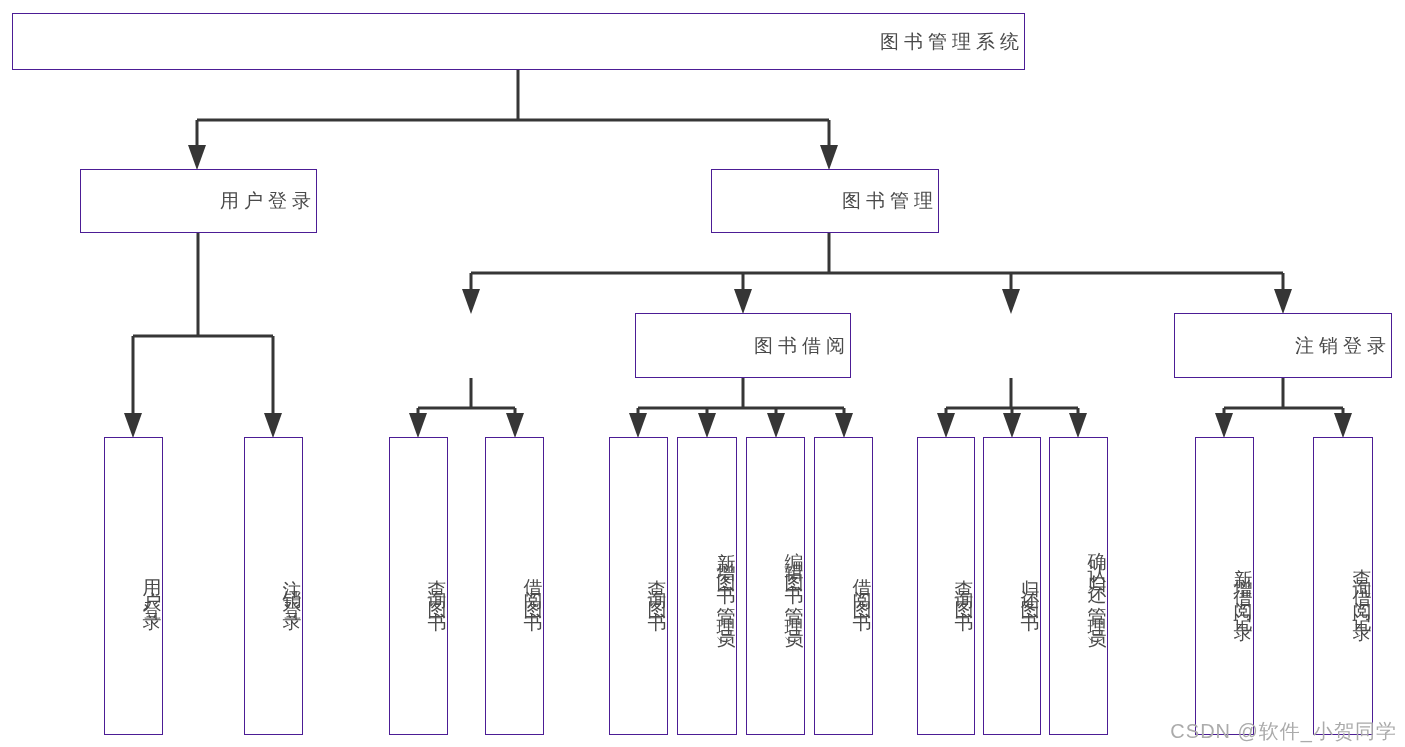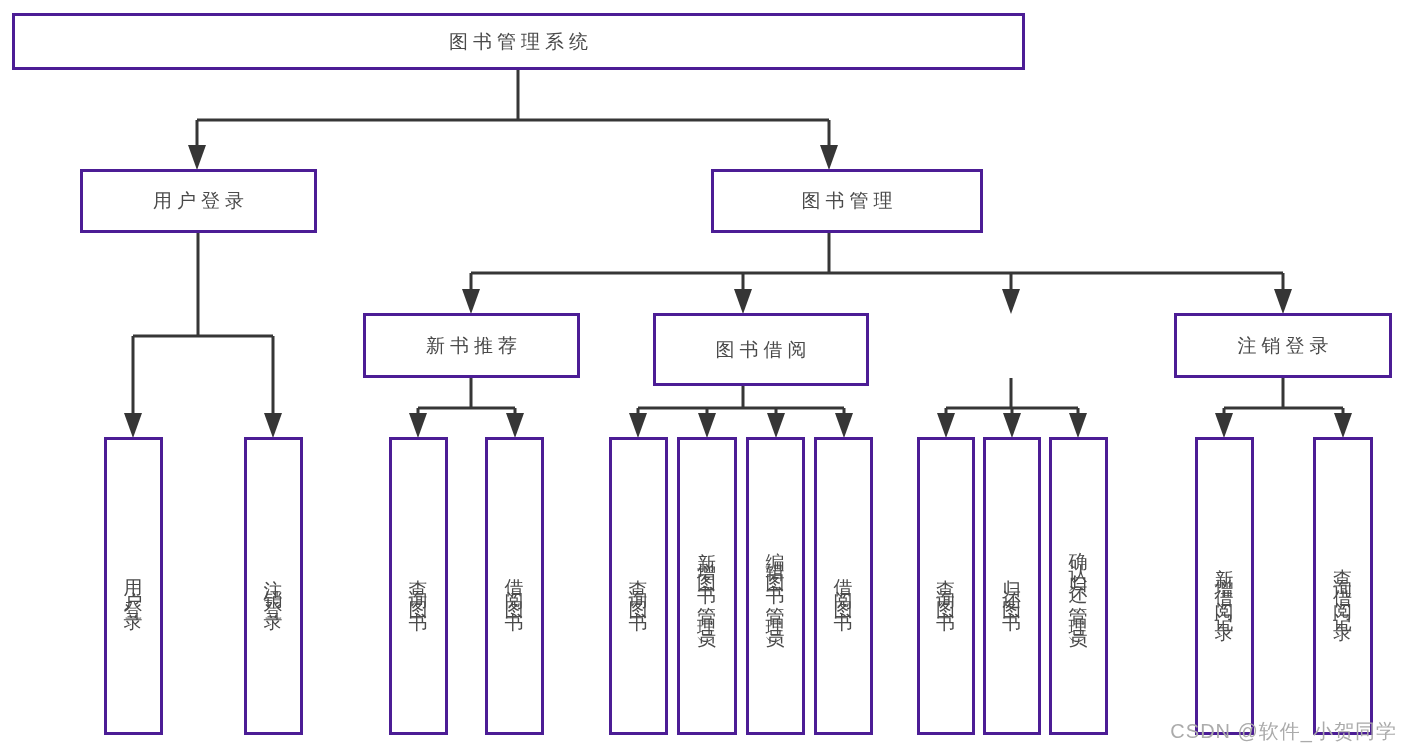--- a/index.html
+++ b/index.html
@@ -7,25 +7,25 @@
     position:relative;
     width:1405px;height:747px;
     background:#ffffff;
     font-family:"Liberation Sans","DejaVu Sans",sans-serif;
     overflow:hidden;
   }
   #wires{position:absolute;left:0;top:0;width:1405px;height:747px;}
   .node{
     position:absolute;
     box-sizing:border-box;
-    border:3px solid #4c1d95;
+    border:1px solid #4c1d95;
     background:#ffffff;
     display:flex;
     align-items:center;
-    justify-content:center;
+    justify-content:flex-end;
     color:#4a4a4a;
   }
   .node .lbl{
     font-size:19px;
     letter-spacing:5px;
     text-indent:5px;
     white-space:nowrap;
     color:#4a4a4a;
   }
   .node.v .lbl{
@@ -100,28 +100,25 @@
     </g>
   </svg>
 
   <div class="node h" style="left:12px;top:13px;width:1013px;height:57px">
     <span class="lbl">图书管理系统</span>
   </div>
 
   <div class="node h" style="left:80px;top:169px;width:237px;height:64px">
     <span class="lbl">用户登录</span>
   </div>
-  <div class="node h" style="left:711px;top:169px;width:272px;height:64px">
+  <div class="node h" style="left:711px;top:169px;width:228px;height:64px">
     <span class="lbl">图书管理</span>
   </div>
 
-  <div class="node h" style="left:363px;top:313px;width:217px;height:65px">
-    <span class="lbl">新书推荐</span>
-  </div>
-  <div class="node h" style="left:653px;top:313px;width:216px;height:73px">
+  <div class="node h" style="left:635px;top:313px;width:216px;height:65px">
     <span class="lbl">图书借阅</span>
   </div>
   <div class="node h" style="left:1174px;top:313px;width:218px;height:65px">
     <span class="lbl">注销登录</span>
   </div>
 
   <div class="node v" style="left:104px;top:437px;width:59px;height:298px">
     <span class="lbl">用户登录</span>
   </div>
   <div class="node v" style="left:244px;top:437px;width:59px;height:298px">

